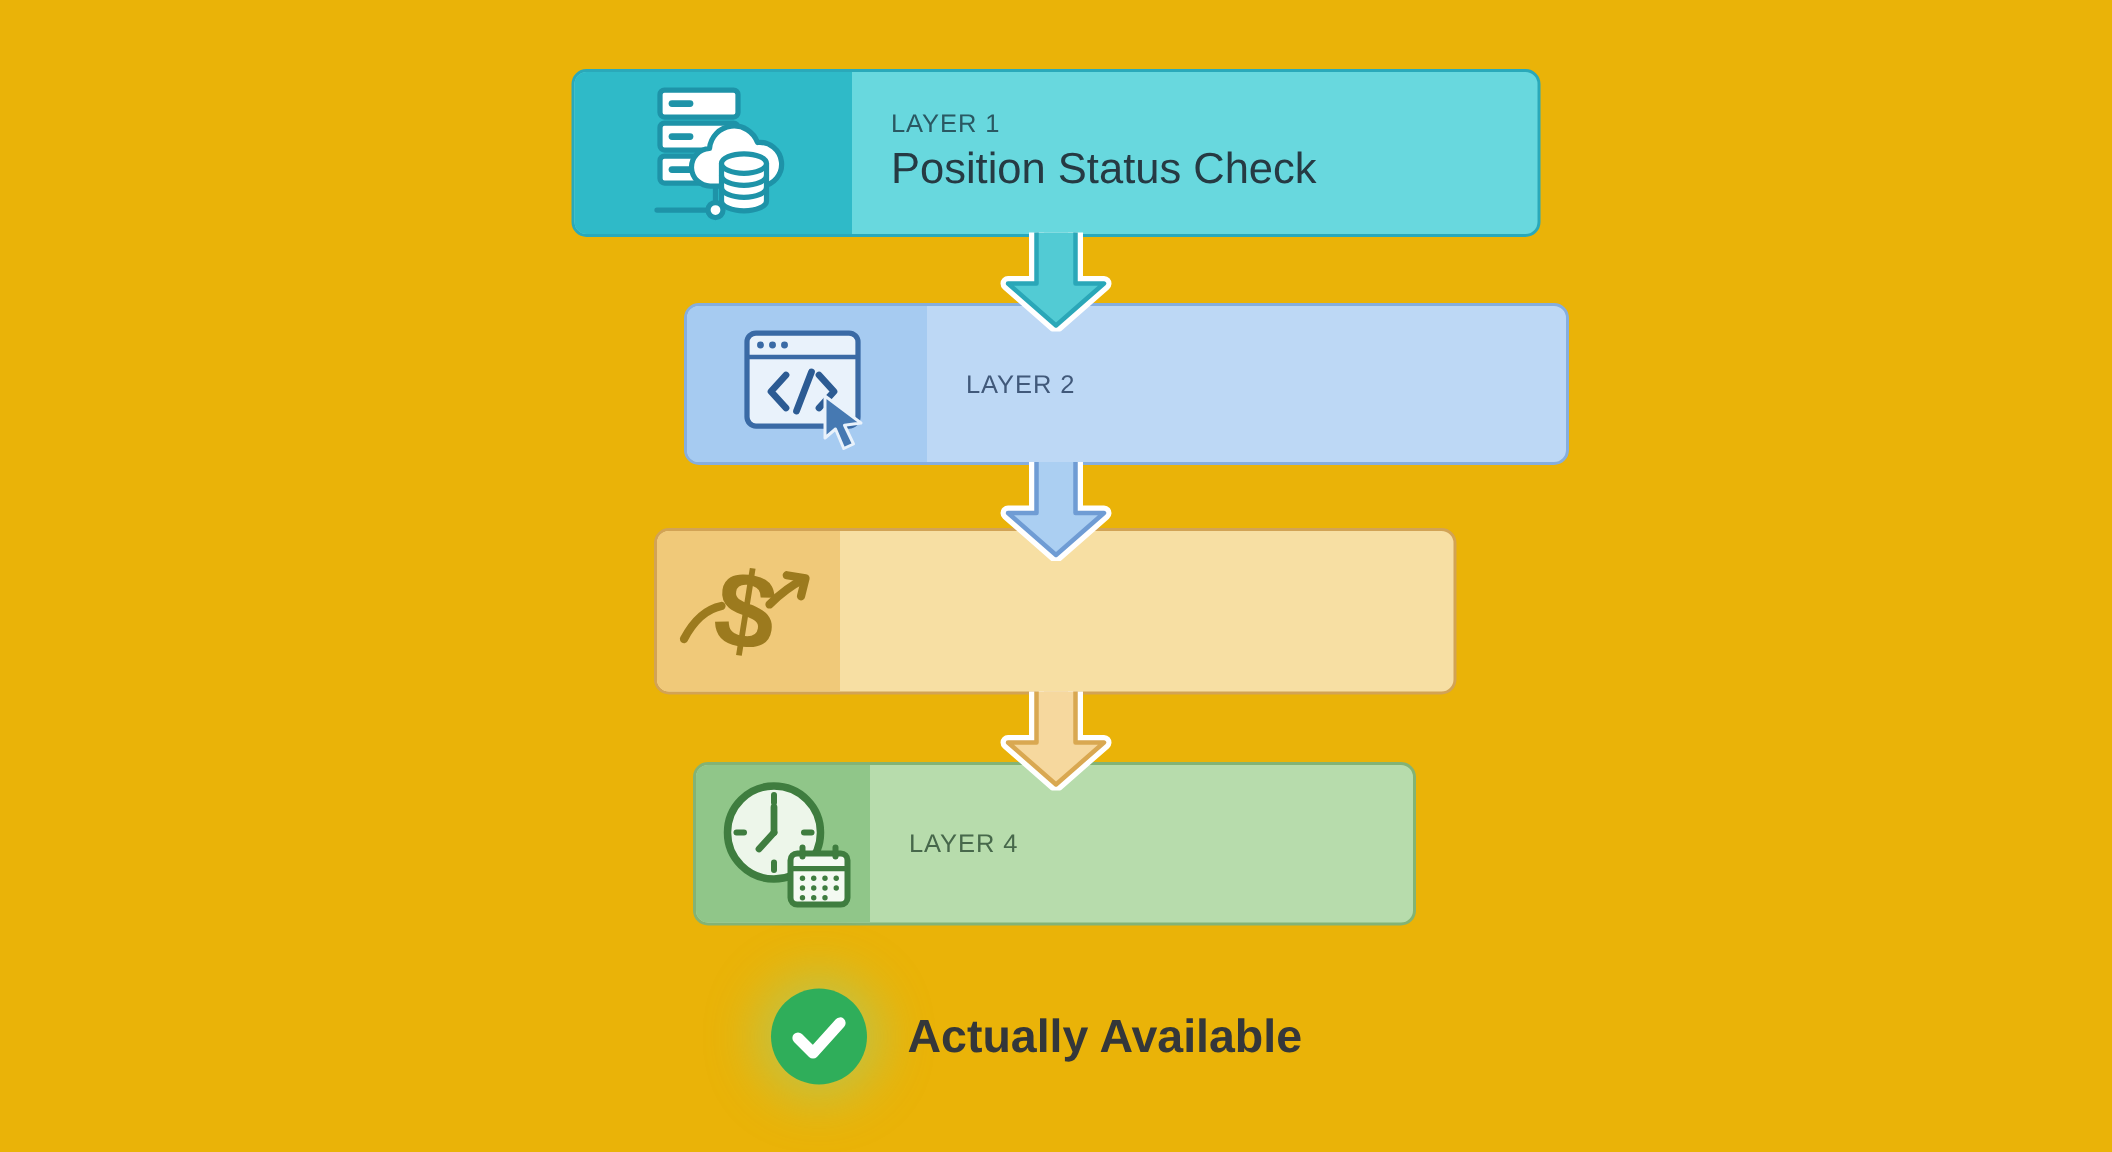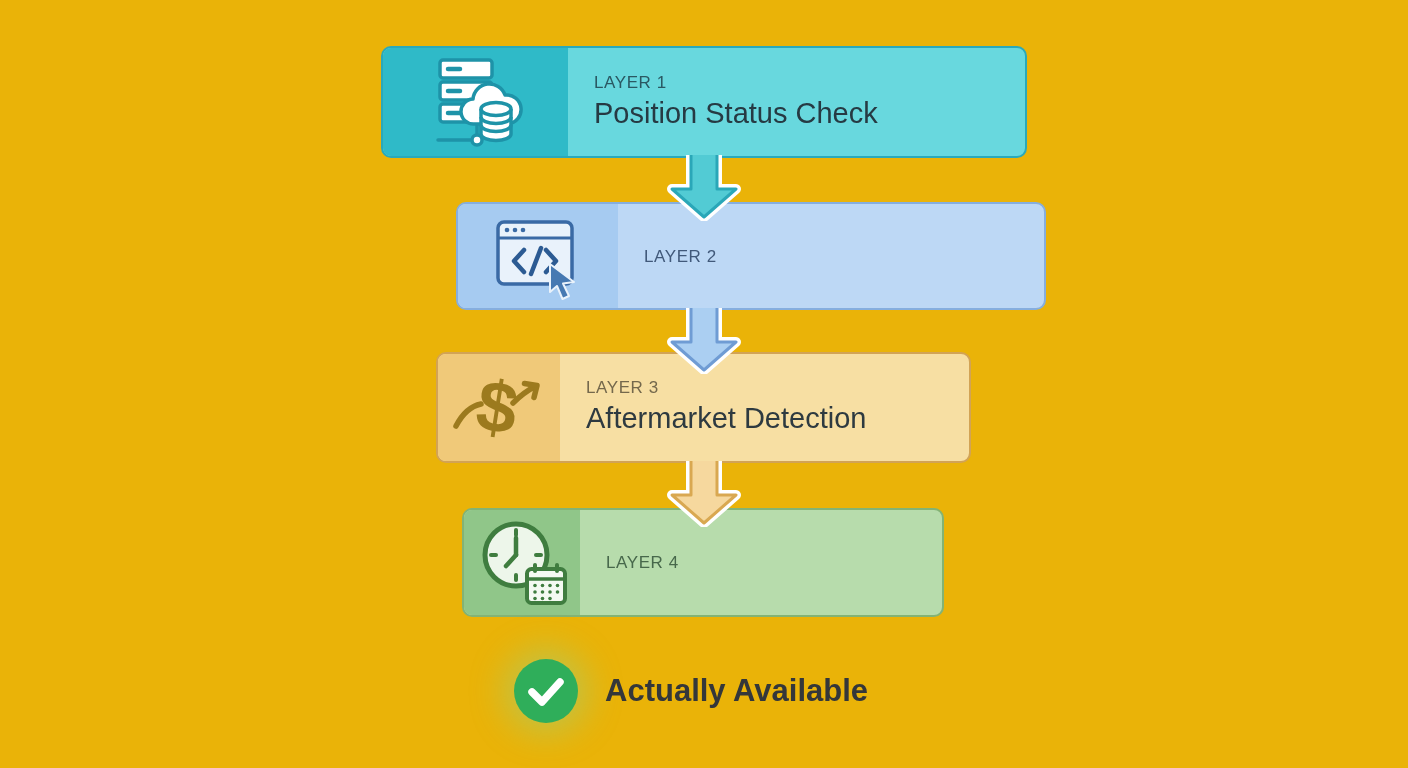--- a/index.html
+++ b/index.html
@@ -126,24 +126,20 @@
 
   <div class="layer-box b3" style="--body: #f7dfa3; --panel: #f0c979; --border: #d2a355; --label: #74684c; --title: #2e3a40;">
     <div class="icon-panel">
       <svg class="ic" width="106" height="100" viewBox="0 0 100 100">
         <text x="48" y="74" text-anchor="middle" font-family="Liberation Sans, sans-serif" font-size="72" font-weight="bold" fill="#9c7a1e" transform="rotate(9 48 50)">$</text>
         <path d="M7 68 Q17 49 32 46" fill="none" stroke="#9c7a1e" stroke-width="5.5" stroke-linecap="round"></path>
         <path d="M64 45 Q75 34 87 28" fill="none" stroke="#9c7a1e" stroke-width="5.5" stroke-linecap="round"></path>
         <path d="M75.5 25.5 L88 27.5 L85 39.5" fill="none" stroke="#9c7a1e" stroke-width="5.5" stroke-linecap="round" stroke-linejoin="round"></path>
       </svg>
     </div>
-    <div class="text-panel">
-      <div class="layer-label">LAYER 3</div>
-      <div class="layer-title">Aftermarket Detection</div>
-    </div>
   </div>
 
   <svg class="flow-arrow a3" width="76" height="66" viewBox="0 0 76 66" style="--afill: #f6d89e; --astroke: #d9a851;">
     <path class="arrow-under" d="M25 -8 L25 34 L6 34 L38 62 L70 34 L51 34 L51 -8 Z"></path>
     <path class="arrow-main" d="M25 -8 L25 34 L6 34 L38 62 L70 34 L51 34 L51 -8 Z"></path>
   </svg>
 
   <div class="layer-box b4" style="--body: #b7dcac; --panel: #90c689; --border: #83b375; --label: #47684b; --title: #2b3b33;">
     <div class="icon-panel">
       <svg class="ic" width="100" height="100" viewBox="0 0 100 100">

